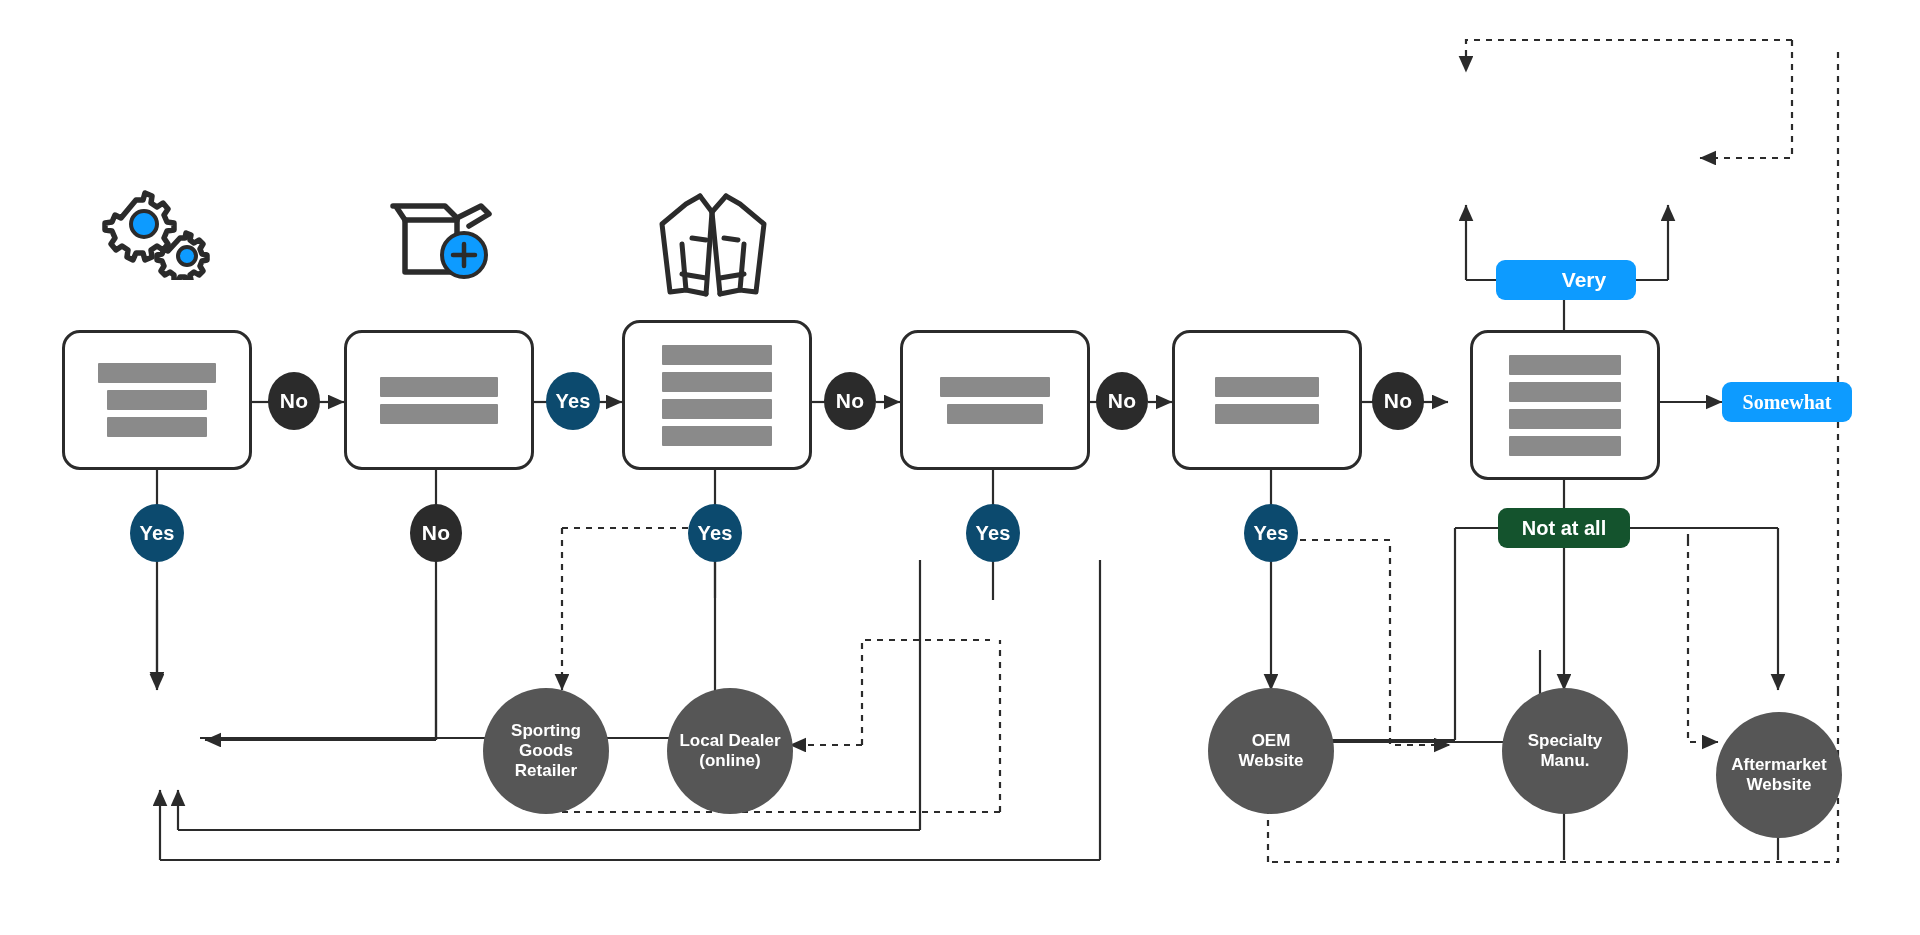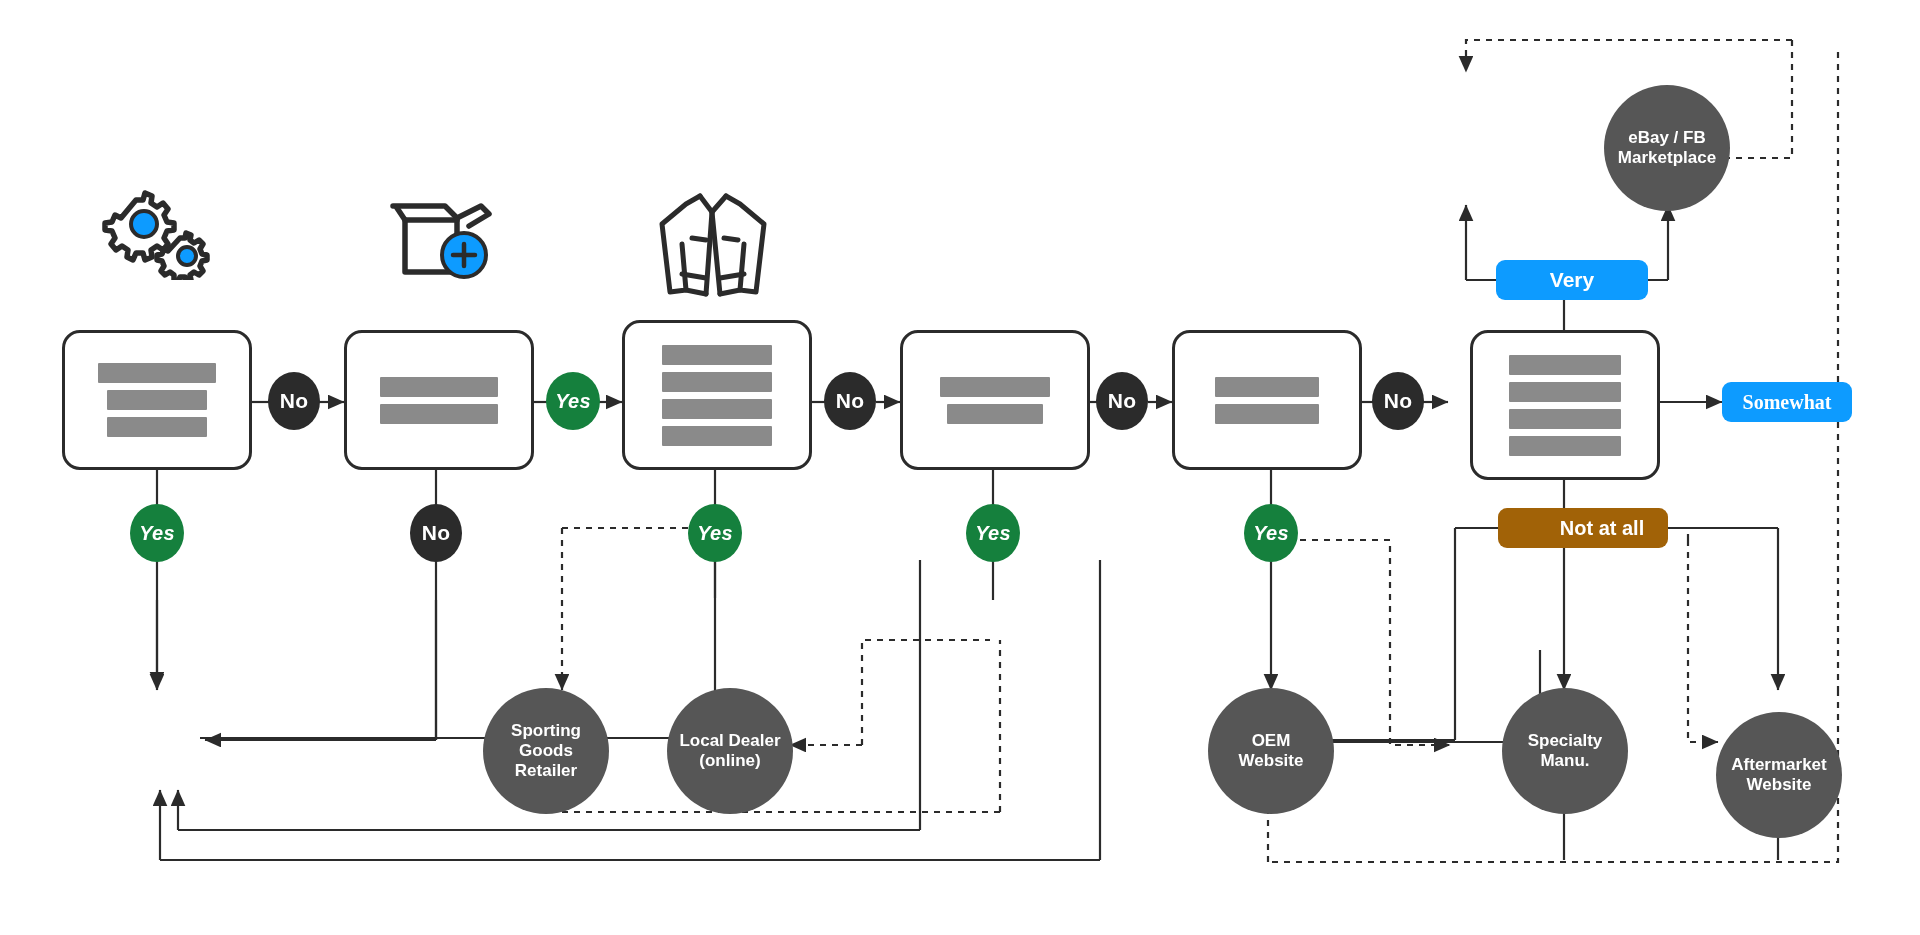--- a/index.html
+++ b/index.html
@@ -17,30 +17,30 @@
     display:flex;flex-direction:column;align-items:center;justify-content:center;
     gap:7px;z-index:3;
   }
   .bar{background:#8a8a8a;height:20px;border-radius:1px;}
 
   
   .badge{
     position:absolute;z-index:5;display:flex;align-items:center;justify-content:center;
     border-radius:50%;color:#ffffff;font-weight:bold;letter-spacing:.2px;
   }
-  .badge.yes{background:#15803d;font-style:italic;}
+  .badge.yes{background:#0c4a6e;}
   .badge.no{background:#2b2b2b;}
 
   
   .pill{
     position:absolute;z-index:5;display:flex;align-items:center;justify-content:center;
     border-radius:9px;color:#ffffff;font-weight:bold;white-space:nowrap;
   }
   .pill.blue{background:#0d9bff;}
-  .pill.dark{background:#a16207;padding-left:38px;}
+  .pill.dark{background:#14532d;}
 
   
   .outcome{
     position:absolute;z-index:4;border-radius:50%;background:#565656;
     color:#ffffff;font-weight:bold;text-align:center;line-height:1.18;
     display:flex;align-items:center;justify-content:center;padding:0 10px;
     box-sizing:border-box;
   }
 
   
@@ -266,33 +266,30 @@
   <div class="badge yes" style="left:688px;top:504px;width:54px;height:58px;font-size:20px;">
     <span>Yes</span>
   </div>
   <div class="badge yes" style="left:966px;top:504px;width:54px;height:58px;font-size:20px;">
     <span>Yes</span>
   </div>
   <div class="badge yes" style="left:1244px;top:504px;width:54px;height:58px;font-size:20px;">
     <span>Yes</span>
   </div>
 
-  <div class="pill blue" style="left:1496px;top:260px;width:152px;height:40px;font-size:21px;">
+  <div class="pill blue" style="left:1496px;top:260px;width:104px;height:40px;font-size:21px;padding-left:36px;">
     <span>Very</span>
   </div>
   <div class="pill blue" style="left:1722px;top:382px;width:130px;height:40px;font-size:20px;font-family:Liberation Serif, serif;">
     <span>Somewhat</span>
   </div>
   <div class="pill dark" style="left:1498px;top:508px;width:132px;height:40px;font-size:20px;">
     <span>Not at all</span>
   </div>
 
-  <div class="outcome" style="left:1604px;top:85px;width:126px;height:126px;font-size:17px;">
-    <span>eBay / FB Marketplace</span>
-  </div>
 
   <div class="outcome" style="left:483px;top:688px;width:126px;height:126px;font-size:17px;">
     <span>Sporting Goods Retailer</span>
   </div>
   <div class="outcome" style="left:667px;top:688px;width:126px;height:126px;font-size:17px;">
     <span>Local Dealer (online)</span>
   </div>
   <div class="outcome" style="left:1208px;top:688px;width:126px;height:126px;font-size:17px;">
     <span>OEM Website</span>
   </div>

